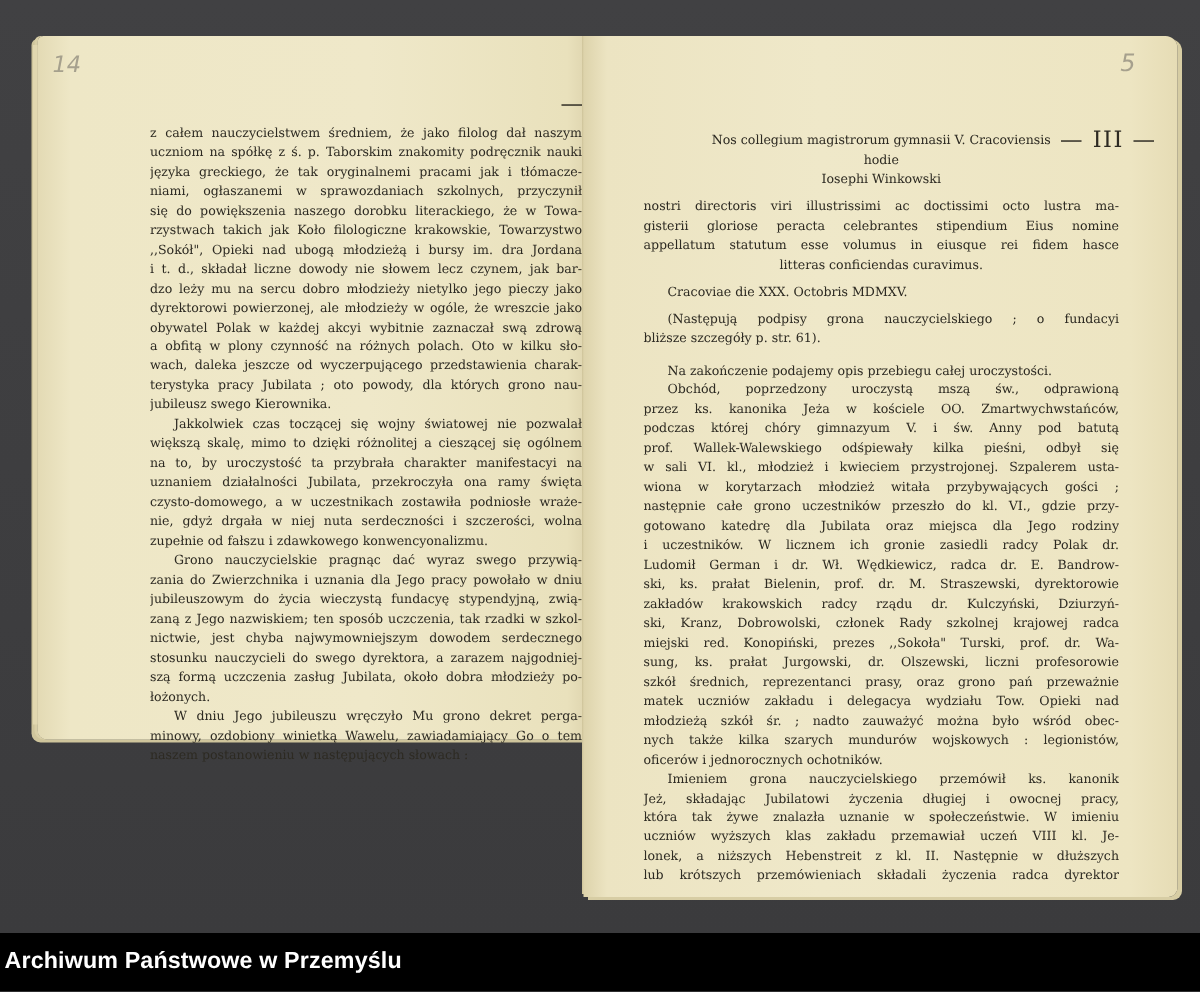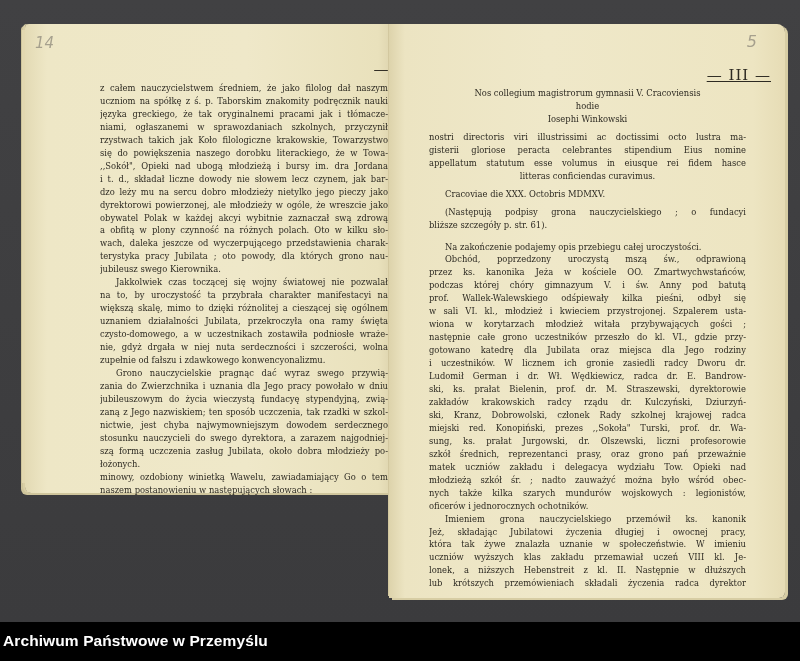--- a/index.html
+++ b/index.html
@@ -43,21 +43,21 @@
       position: absolute; font-family: "DejaVu Sans", sans-serif;
       color: #8f8a7c; font-size: 15px; font-style: italic; opacity: 0.75;
     }
     .pencil-left { left: 10px; top: 10px; }
     .pencil-right { right: 28px; top: 8px; font-size: 16px; }
     .page-num {
       position: absolute; font-size: 15px; letter-spacing: 1px; color: #2d2a22;
       width: 100%; text-align: right;
     }
     .page-left .page-num { top: 36px; left: 38px; }
-    .page-right .page-num { top: 42px; left: -14px; text-decoration: underline; }
+    .page-right .page-num { top: 60px; left: -14px; }
     .text-block {
       position: absolute;
       font-size: 8.4px;
       line-height: 12.95px;
       text-align: justify;
       color: #2d2a22;
     }
     .page-left .text-block { left: 75px; top: 58px; width: 288px; }
     .page-right .text-block { left: 40px; top: 63px; width: 317px; }
     .line { display: block; white-space: nowrap; text-align: justify; text-align-last: justify; overflow: hidden; }
@@ -83,46 +83,47 @@
 <div class="scan-area">
 
   <div class="page page-left">
     <span class="pencil pencil-left">14</span>
     <div class="page-num">— II —</div>
     <div class="text-block">
       <span class="line">z całem nauczycielstwem średniem, że jako filolog dał naszym</span>
       <span class="line">uczniom na spółkę z ś. p. Taborskim znakomity podręcznik nauki</span>
       <span class="line">języka greckiego, że tak oryginalnemi pracami jak i tłómacze-</span>
       <span class="line">niami, ogłaszanemi w sprawozdaniach szkolnych, przyczynił</span>
+      <span class="line">się do powiększenia naszego dorobku literackiego, że w Towa-</span>
       <span class="line">rzystwach takich jak Koło filologiczne krakowskie, Towarzystwo</span>
-      <span class="line">się do powiększenia naszego dorobku literackiego, że w Towa-</span>
       <span class="line">,,Sokół", Opieki nad ubogą młodzieżą i bursy im. dra Jordana</span>
       <span class="line">i t. d., składał liczne dowody nie słowem lecz czynem, jak bar-</span>
       <span class="line">dzo leży mu na sercu dobro młodzieży nietylko jego pieczy jako</span>
       <span class="line">dyrektorowi powierzonej, ale młodzieży w ogóle, że wreszcie jako</span>
       <span class="line">obywatel Polak w każdej akcyi wybitnie zaznaczał swą zdrową</span>
       <span class="line">a obfitą w plony czynność na różnych polach. Oto w kilku sło-</span>
       <span class="line">wach, daleka jeszcze od wyczerpującego przedstawienia charak-</span>
       <span class="line">terystyka pracy Jubilata ; oto powody, dla których grono nau-</span>
       <span class="line last">jubileusz swego Kierownika.</span>
       <span class="line indent">Jakkolwiek czas toczącej się wojny światowej nie pozwalał</span>
+      <span class="line">większą skalę, mimo to dzięki różnolitej a cieszącej się ogólnem</span>
       <span class="line">na to, by uroczystość ta przybrała charakter manifestacyi na</span>
-      <span class="line">większą skalę, mimo to dzięki różnolitej a cieszącej się ogólnem</span>
       <span class="line">uznaniem działalności Jubilata, przekroczyła ona ramy święta</span>
       <span class="line">czysto-domowego, a w uczestnikach zostawiła podniosłe wraże-</span>
       <span class="line">nie, gdyż drgała w niej nuta serdeczności i szczerości, wolna</span>
       <span class="line last">zupełnie od fałszu i zdawkowego konwencyonalizmu.</span>
       <span class="line indent">Grono nauczycielskie pragnąc dać wyraz swego przywią-</span>
       <span class="line">zania do Zwierzchnika i uznania dla Jego pracy powołało w dniu</span>
       <span class="line">jubileuszowym do życia wieczystą fundacyę stypendyjną, zwią-</span>
       <span class="line">zaną z Jego nazwiskiem; ten sposób uczczenia, tak rzadki w szkol-</span>
       <span class="line">nictwie, jest chyba najwymowniejszym dowodem serdecznego</span>
       <span class="line">stosunku nauczycieli do swego dyrektora, a zarazem najgodniej-</span>
       <span class="line">szą formą uczczenia zasług Jubilata, około dobra młodzieży po-</span>
       <span class="line last">łożonych.</span>
+      <span class="line indent">W dniu Jego jubileuszu wręczyło Mu grono dekret perga-</span>
       <span class="line">minowy, ozdobiony winietką Wawelu, zawiadamiający Go o tem</span>
       <span class="line last">naszem postanowieniu w następujących słowach :</span>
     </div>
   </div>
 
   <div class="gutter"></div>
 
   <div class="page page-right">
     <span class="pencil pencil-right">5</span>
     <div class="page-num">— III —</div>
@@ -145,21 +146,21 @@
       <div class="gap-m"></div>
       <span class="line last indent">Na zakończenie podajemy opis przebiegu całej uroczystości.</span>
       <span class="line indent">Obchód, poprzedzony uroczystą mszą św., odprawioną</span>
       <span class="line">przez ks. kanonika Jeża w kościele OO. Zmartwychwstańców,</span>
       <span class="line">podczas której chóry gimnazyum V. i św. Anny pod batutą</span>
       <span class="line">prof. Wallek-Walewskiego odśpiewały kilka pieśni, odbył się</span>
       <span class="line">w sali VI. kl., młodzież i kwieciem przystrojonej. Szpalerem usta-</span>
       <span class="line">wiona w korytarzach młodzież witała przybywających gości ;</span>
       <span class="line">następnie całe grono uczestników przeszło do kl. VI., gdzie przy-</span>
       <span class="line">gotowano katedrę dla Jubilata oraz miejsca dla Jego rodziny</span>
-      <span class="line">i uczestników. W licznem ich gronie zasiedli radcy Dworu dr.</span>
+      <span class="line">i uczestników. W licznem ich gronie zasiedli radcy Polak dr.</span>
       <span class="line">Ludomił German i dr. Wł. Wędkiewicz, radca dr. E. Bandrow-</span>
       <span class="line">ski, ks. prałat Bielenin, prof. dr. M. Straszewski, dyrektorowie</span>
       <span class="line">zakładów krakowskich radcy rządu dr. Kulczyński, Dziurzyń-</span>
       <span class="line">ski, Kranz, Dobrowolski, członek Rady szkolnej krajowej radca</span>
       <span class="line">miejski red. Konopiński, prezes ,,Sokoła" Turski, prof. dr. Wa-</span>
       <span class="line">sung, ks. prałat Jurgowski, dr. Olszewski, liczni profesorowie</span>
       <span class="line">szkół średnich, reprezentanci prasy, oraz grono pań przeważnie</span>
       <span class="line">matek uczniów zakładu i delegacya wydziału Tow. Opieki nad</span>
       <span class="line">młodzieżą szkół śr. ; nadto zauważyć można było wśród obec-</span>
       <span class="line">nych także kilka szarych mundurów wojskowych : legionistów,</span>

